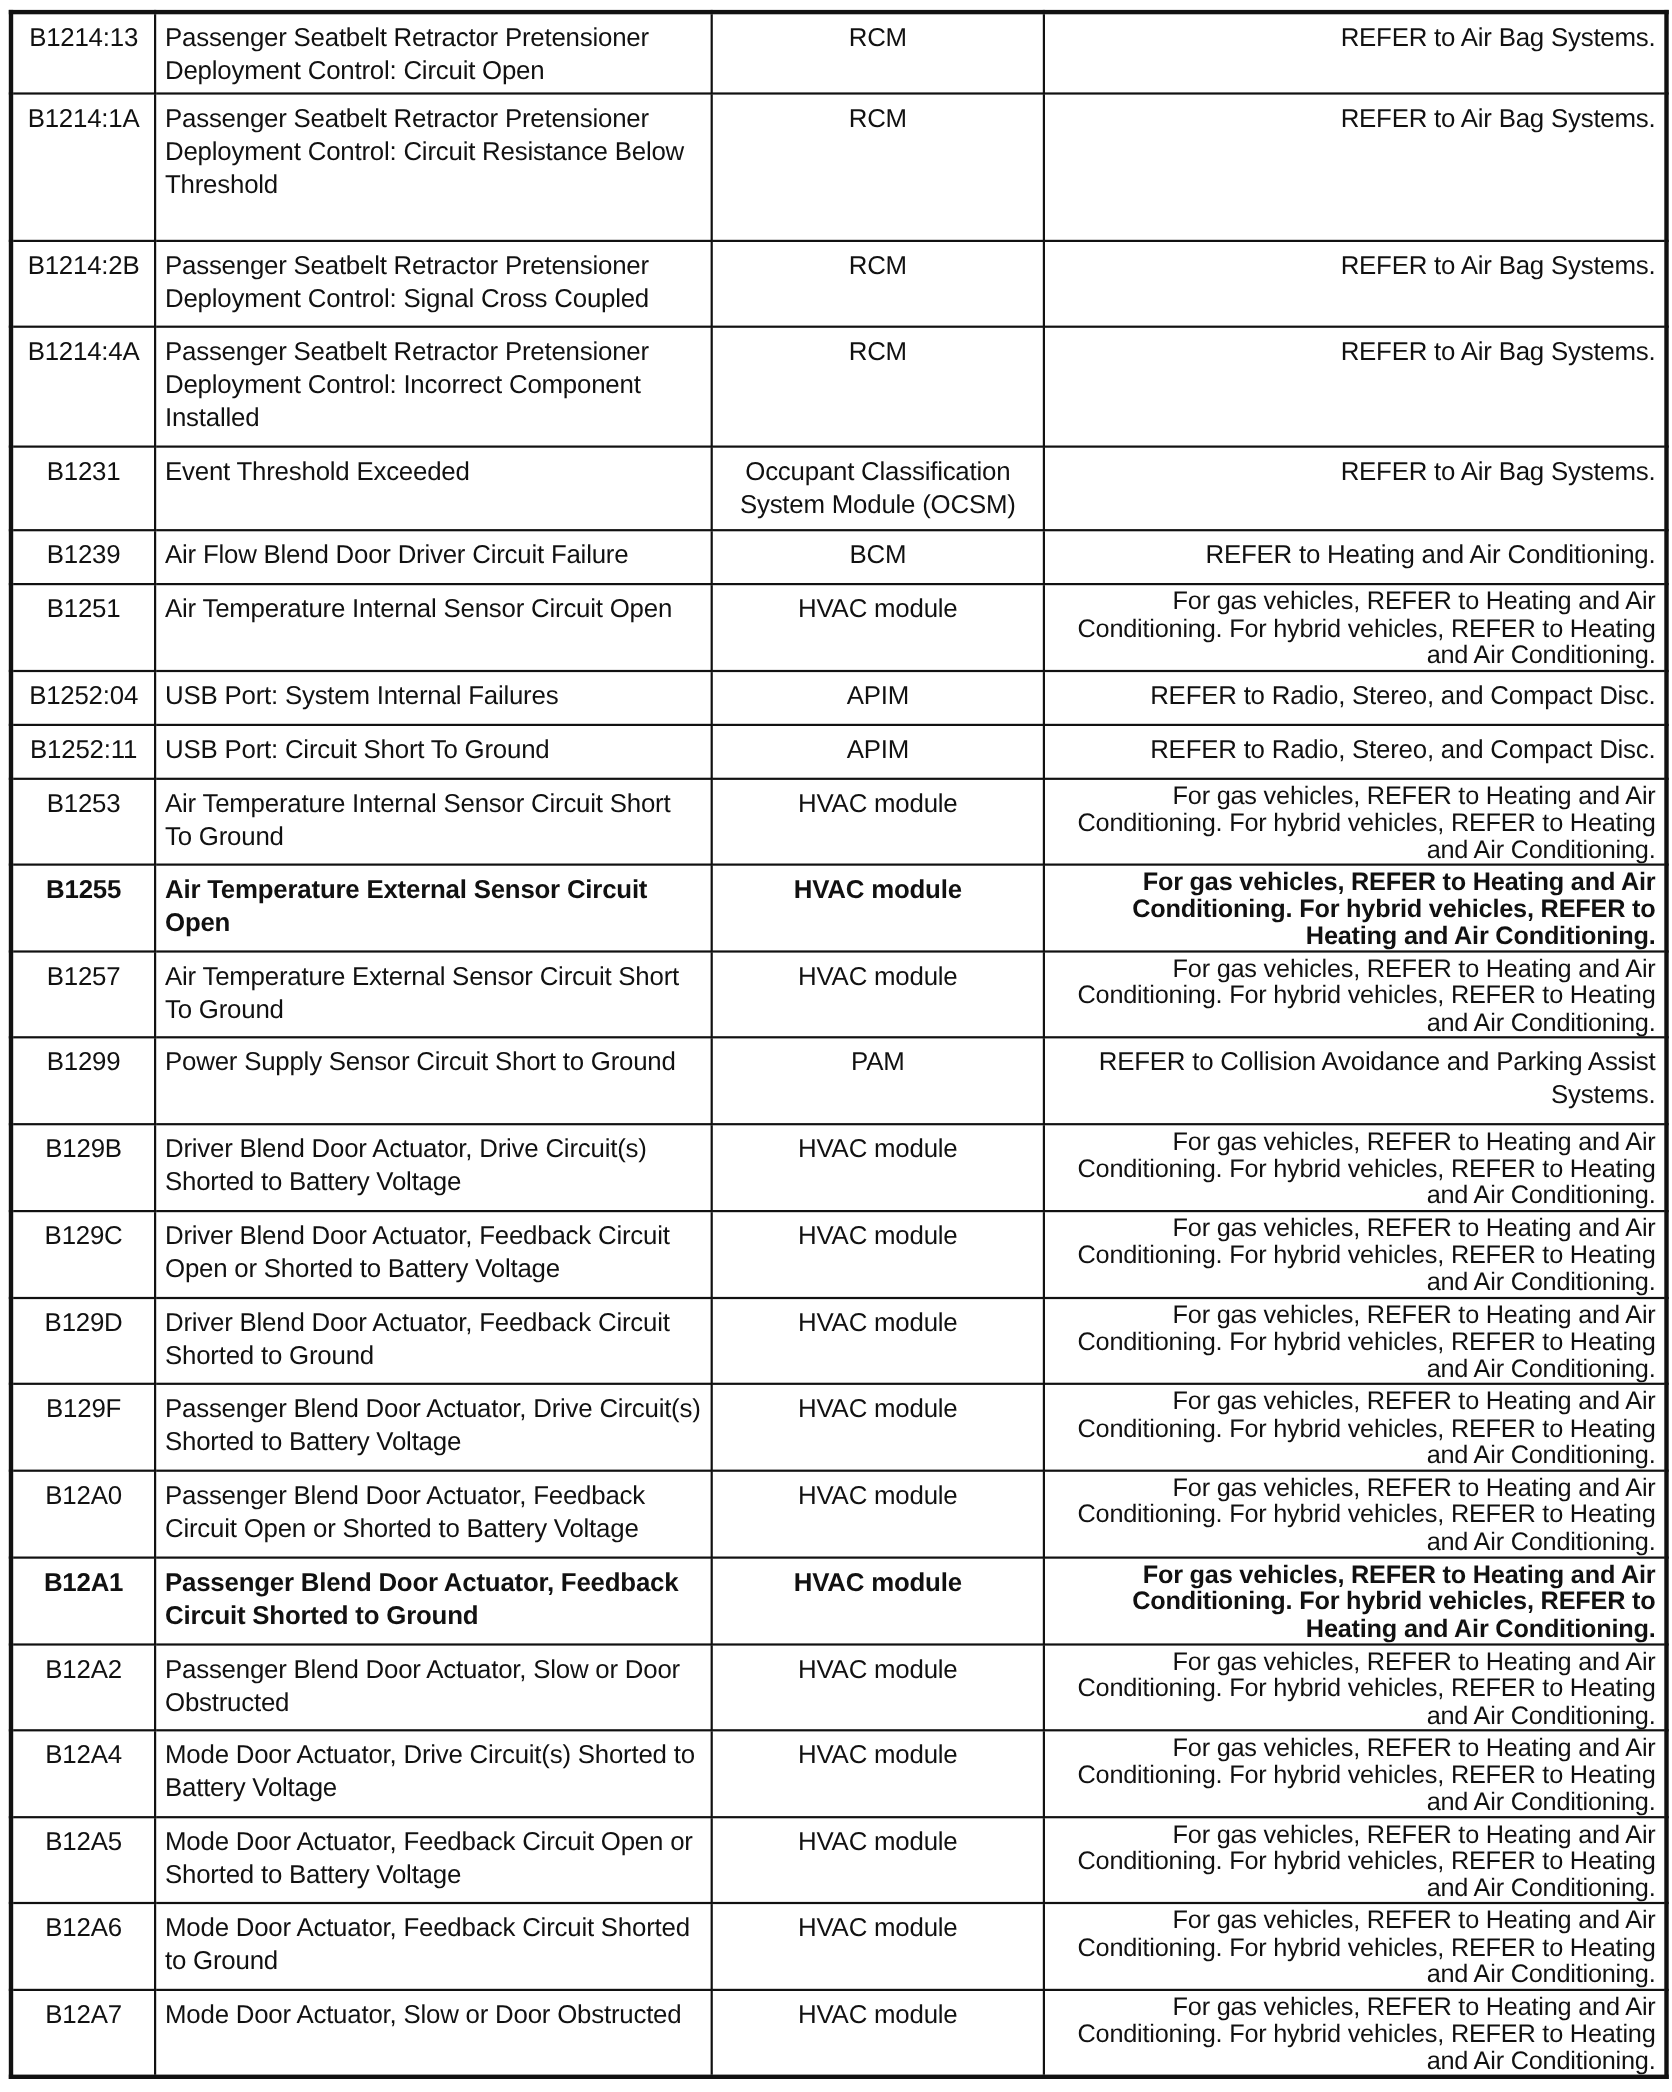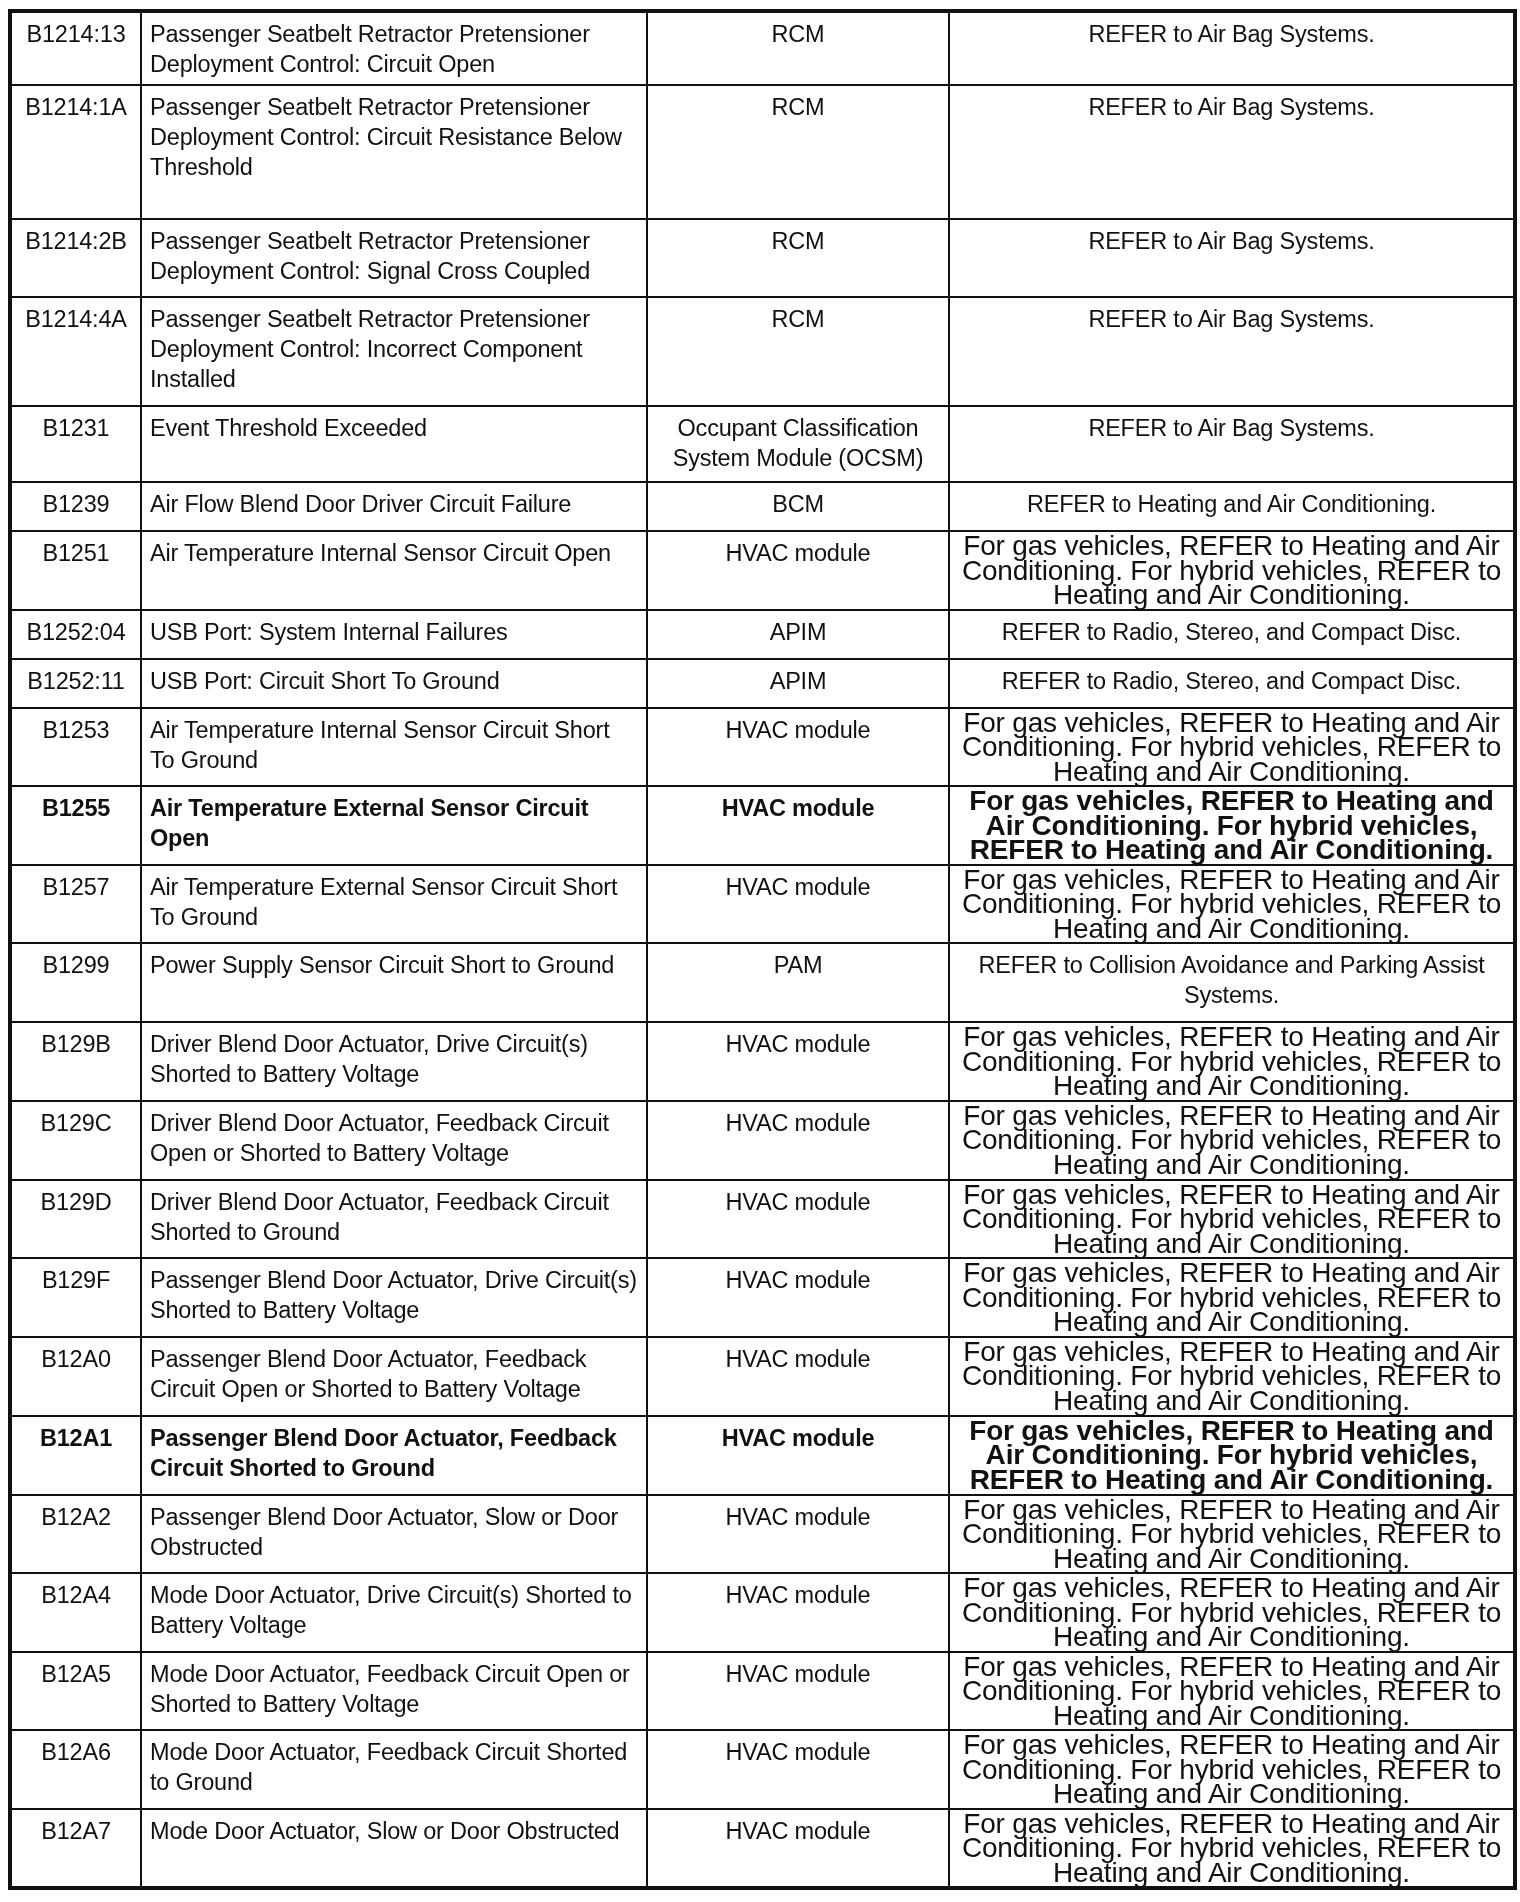--- a/index.html
+++ b/index.html
@@ -6,22 +6,22 @@
   body { width: 1520px; height: 1902px; position: relative; overflow: hidden;
          font-family: "Liberation Sans", sans-serif; color: #111111; }
   table.dtc { position: absolute; left: 8px; top: 9px; width: 1505px;
               border-collapse: collapse; table-layout: fixed;
               border: 4px solid #111111; }
   table.dtc td { border: 2px solid #111111; vertical-align: top;
                  padding: 6px 8px 4px 8px; font-size: 23.5px; line-height: 30px;
                  letter-spacing: -0.2px; }
   td.code { text-align: center; padding-left: 4px; padding-right: 4px; }
   td.module { text-align: center; }
-  td.action { text-align: center; }
-  td.action.dense { font-size: 28px; line-height: 24.5px; padding-top: 2px; padding-bottom: 1px; }
+  td.action { text-align: right; }
+  td.action.dense { font-size: 23px; line-height: 24.5px; padding-top: 2px; padding-bottom: 1px; }
   col.c1 { width: 131px; } col.c2 { width: 506px; } col.c3 { width: 302px; } col.c4 { width: 566px; }
 </style>
 </head>
 <body>
 
 <table class="dtc">
   <colgroup>
       <col class="c1">
       <col class="c2">
       <col class="c3">

